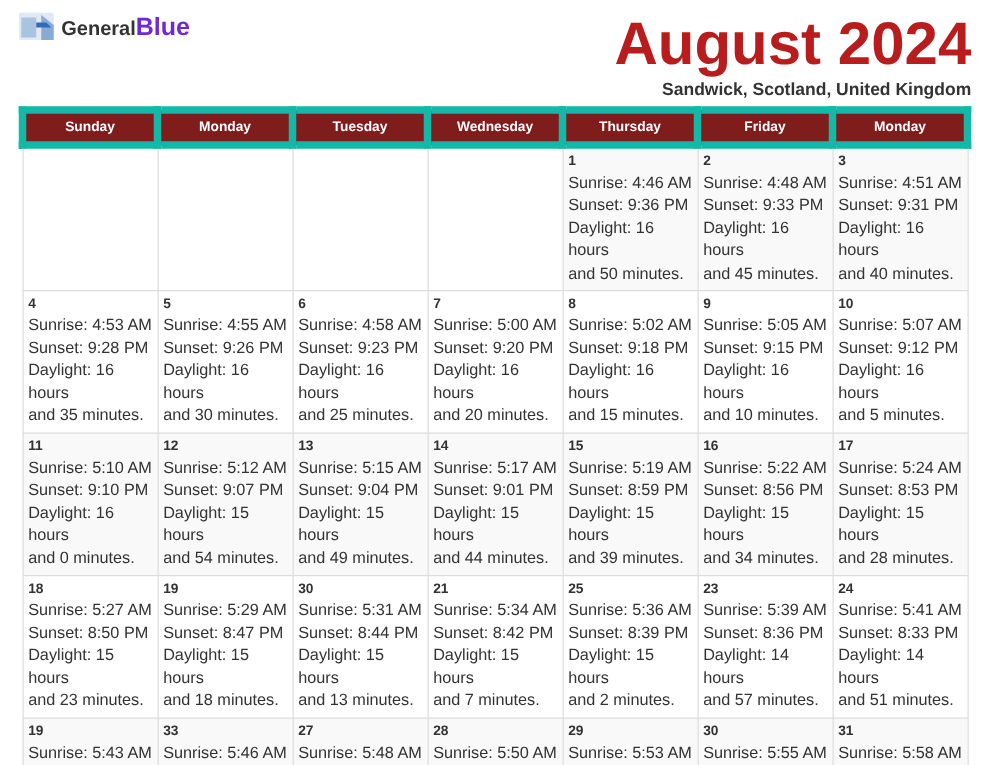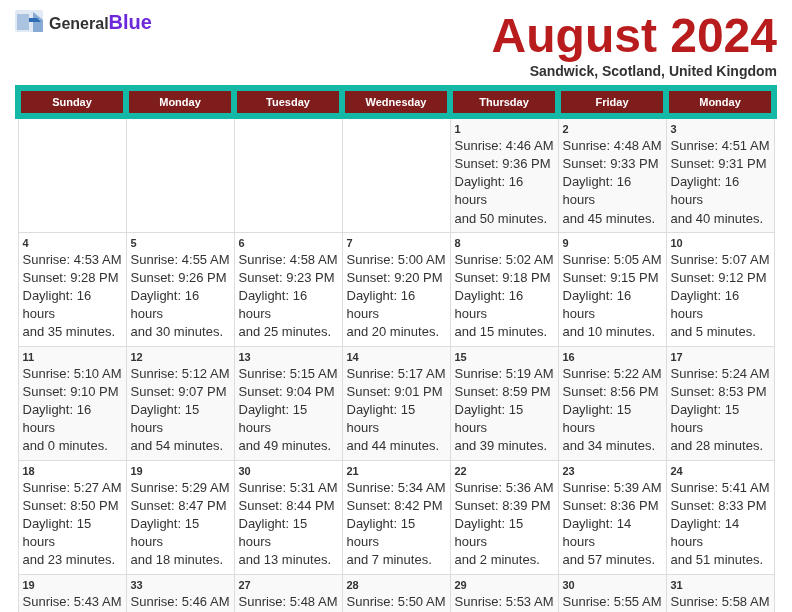--- a/index.html
+++ b/index.html
@@ -223,21 +223,21 @@
           </td>
           <td>
             <div class="day-number">30</div>
             <div class="day-info">Sunrise: 5:31 AM<br>Sunset: 8:44 PM<br>Daylight: 15 hours<br>and 13 minutes.</div>
           </td>
           <td>
             <div class="day-number">21</div>
             <div class="day-info">Sunrise: 5:34 AM<br>Sunset: 8:42 PM<br>Daylight: 15 hours<br>and 7 minutes.</div>
           </td>
           <td>
-            <div class="day-number">22</div>
+            <div class="day-number">25</div>
             <div class="day-info">Sunrise: 5:36 AM<br>Sunset: 8:39 PM<br>Daylight: 15 hours<br>and 2 minutes.</div>
           </td>
           <td>
             <div class="day-number">23</div>
             <div class="day-info">Sunrise: 5:39 AM<br>Sunset: 8:36 PM<br>Daylight: 14 hours<br>and 57 minutes.</div>
           </td>
           <td>
             <div class="day-number">24</div>
             <div class="day-info">Sunrise: 5:41 AM<br>Sunset: 8:33 PM<br>Daylight: 14 hours<br>and 51 minutes.</div>
           </td>

